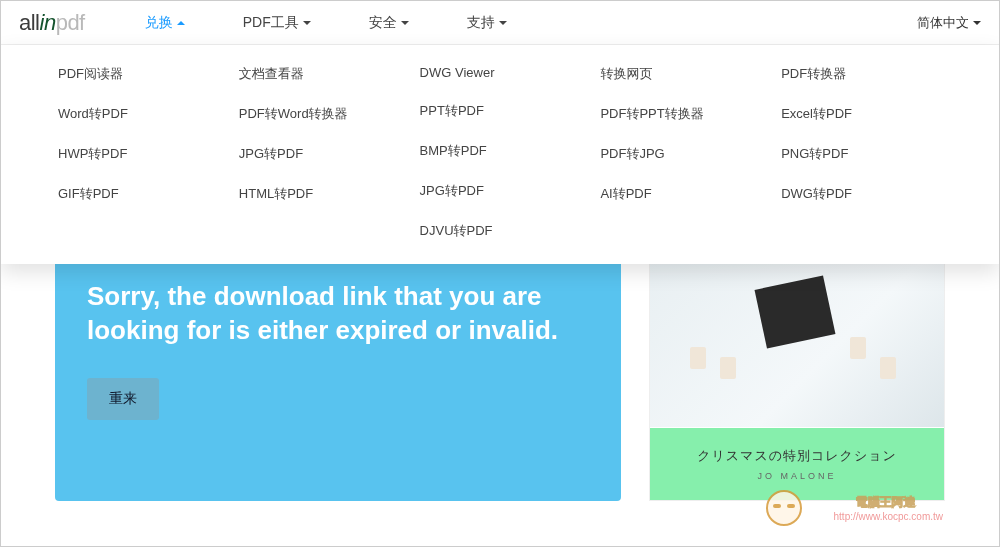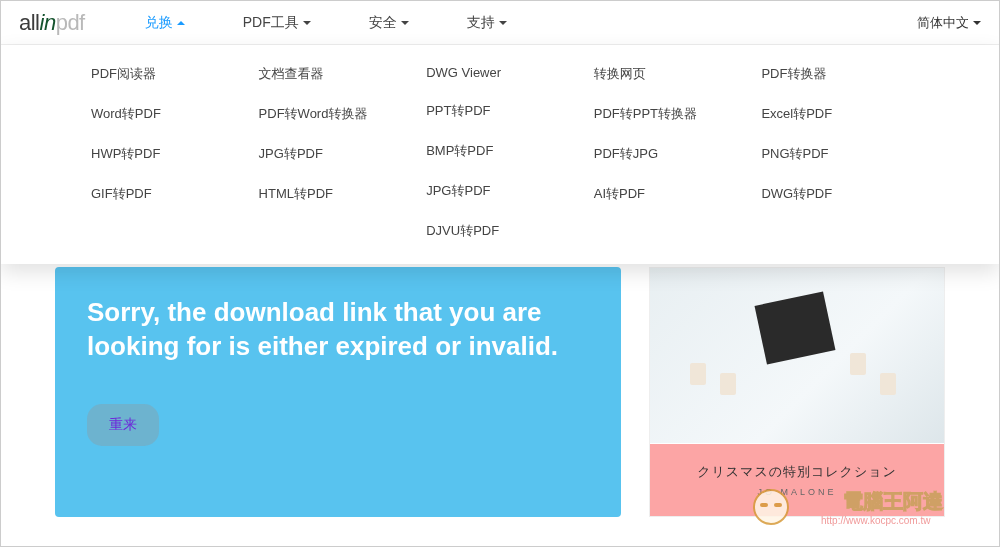--- a/index.html
+++ b/index.html
@@ -11,55 +11,55 @@
 .logo .a2 { color:#14532d; font-style:italic; font-weight:400; }
 .logo .a3 { color:#b9b9b9; }
 .nav { display:flex; margin-left:60px; gap:58px; font-size:14px; color:#444; }
 .nav-item { display:flex; align-items:center; gap:4px; cursor:pointer; }
 .nav-item.active { color:#1a9bff; }
 .chev { width:0; height:0; border-left:4px solid transparent; border-right:4px solid transparent; border-top:4px solid currentColor; display:inline-block; }
 .chev.up { border-top:none; border-bottom:4px solid currentColor; }
 .spacer { flex:1; }
 .lang { font-size:13px; color:#333; display:flex; align-items:center; gap:4px; cursor:pointer; }
 
-.mega { position:absolute; left:0; right:0; top:44px; background:#fff; box-shadow:0 8px 20px rgba(0,0,0,.12); padding:20px 90px 24px; display:flex; gap:20px; z-index:10; }
+.mega { position:absolute; left:0; right:0; top:44px; background:#fff; box-shadow:0 8px 20px rgba(0,0,0,.12); padding:20px 57px 24px; display:flex; gap:20px; z-index:10; }
 .mega-col { flex:1; display:flex; flex-direction:column; gap:22px; font-size:13px; color:#444; }
 .mega-col a { cursor:pointer; }
 
-.content { position:absolute; top:224px; left:0; right:0; }
+.content { position:absolute; top:208px; left:0; right:0; }
 .bar { margin:0 54px; height:28px; border:1px solid #d9e6bd; background:#fbfdf5; display:flex; align-items:center; padding:0 8px; font-size:11px; color:#777; position:relative; }
 .bar-left { display:flex; align-items:center; gap:4px; }
 .bar-left .tag { font-style:italic; color:#59b3d7; font-size:11px; }
 .bar-dots { display:flex; gap:2px; margin-left:6px; }
 .bd { width:3px; height:3px; border-radius:50%; }
 .bar-mid { position:absolute; left:50%; transform:translateX(-50%); }
 
 .panel { margin:14px 54px 0; display:flex; gap:28px; }
 .errbox { flex:1; background:#58c3ef; border-radius:4px; padding:28px 32px 30px; color:#fff; }
 .errbox h1 { font-size:26px; font-weight:700; line-height:1.32; }
 .errbox p { font-size:13px; margin-top:12px; }
-.errbox .btn { display:inline-block; margin-top:40px; background:rgba(150,150,150,.35); color:#6d28d9; padding:12px 22px; font-size:14px; border-radius:15px; cursor:pointer; }
+.errbox .btn { display:inline-block; margin-top:30px; background:rgba(150,150,150,.35); color:#0f172a; padding:12px 22px; font-size:14px; border-radius:3px; cursor:pointer; }
 
 .ad { width:296px; height:250px; position:relative; border:1px solid #eee; }
 .ad-img { width:100%; height:175px; background:linear-gradient(135deg,#e8eff2 0%,#f4f8fa 60%,#dde6ea 100%); position:relative; overflow:hidden; }
 .box1 { position:absolute; width:70px; height:60px; background:#2a2a2a; top:30px; left:110px; transform:rotate(-12deg); }
 .jar { position:absolute; width:16px; height:22px; background:#f0e6d8; border-radius:2px; }
 .ad-ribbon { position:absolute; right:2px; top:2px; font-size:8px; color:#3a99d2; border:1px solid #3a99d2; padding:0 1px; }
 .ad-ribbon .x { display:inline-block; width:10px; text-align:center; border-left:1px solid #3a99d2; margin-left:2px; }
-.ad-cap { position:absolute; bottom:0; left:0; right:0; height:72px; background:#fca5a5; display:flex; flex-direction:column; align-items:center; justify-content:center; }
+.ad-cap { position:absolute; bottom:0; left:0; right:0; height:72px; background:#86efac; display:flex; flex-direction:column; align-items:center; justify-content:center; }
 .ad-cap .t1 { font-size:13px; color:#333; letter-spacing:1px; }
 .ad-cap .t2 { font-size:9px; color:#666; letter-spacing:3px; margin-top:6px; }
 
 .wm { position:absolute; right:56px; bottom:20px; display:flex; align-items:center; gap:6px; opacity:.85; }
 .wm-face { width:36px; height:36px; border:2px solid #d79b3a; border-radius:50%; background:#fff5e6; position:relative; }
 .wm-face::before, .wm-face::after { content:""; position:absolute; width:8px; height:4px; background:#d79b3a; border-radius:2px; top:12px; }
 .wm-face::before { left:5px; }
 .wm-face::after { right:5px; }
 .wm-txt { display:flex; flex-direction:column; }
-.wm-cn { font-size:20px; color:#b7d264; font-weight:700;margin-left:48px; -webkit-text-stroke:1px #c8a05a; }
+.wm-cn { font-size:12px; color:#b7d264; font-weight:700;margin-left:48px; -webkit-text-stroke:1px #c8a05a; }
 .wm-url { font-size:10px; color:#e88;padding-left:26px; }
 </style>
 </head>
 <body>
 
 <div class="topbar">
   <div class="logo">
     <span class="a1">all</span><span class="a2">in</span><span class="a3">pdf</span>
   </div>
   <div class="nav">

